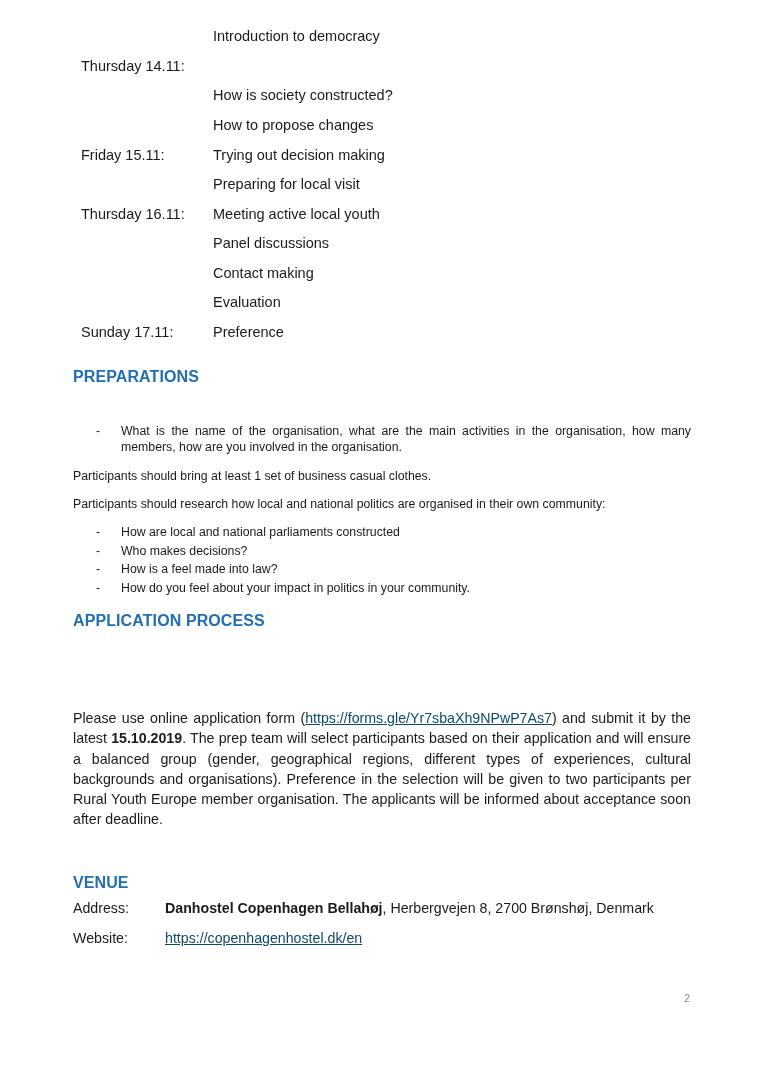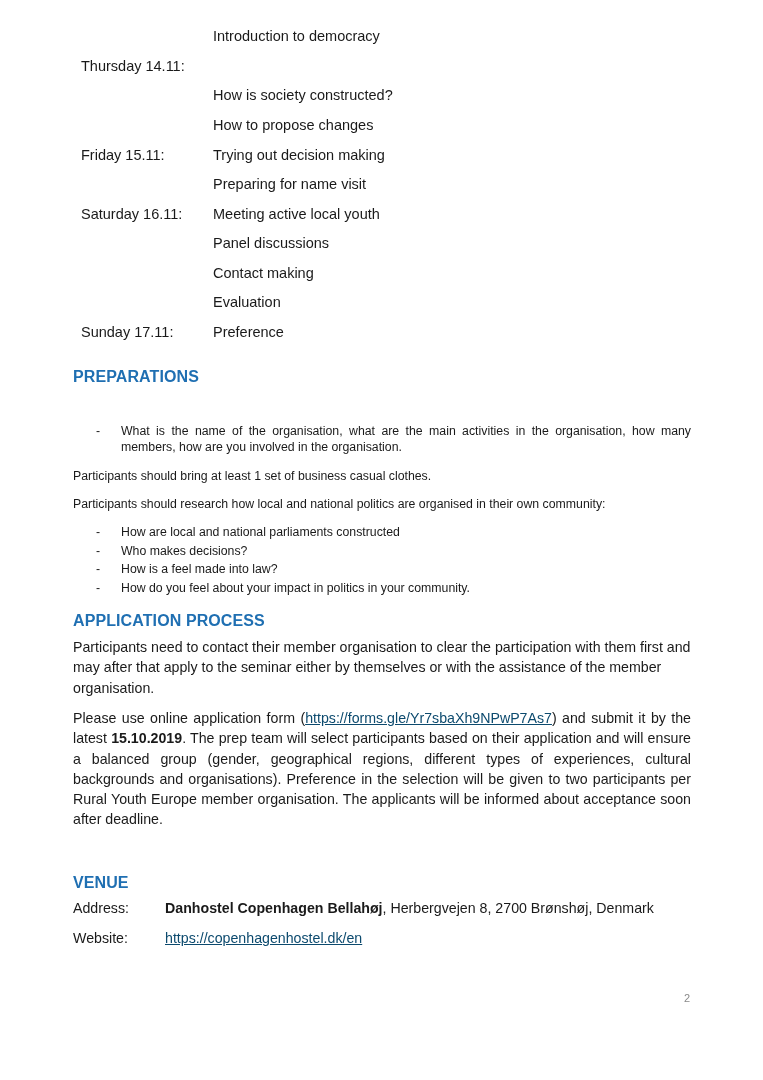--- a/index.html
+++ b/index.html
@@ -40,24 +40,24 @@
     <div class="sched-row" style="top:115px">
       <span class="sched-day"></span>
       <span class="sched-act">How to propose changes</span>
     </div>
     <div class="sched-row" style="top:145px">
       <span class="sched-day">Friday 15.11:</span>
       <span class="sched-act">Trying out decision making</span>
     </div>
     <div class="sched-row" style="top:174px">
       <span class="sched-day"></span>
-      <span class="sched-act">Preparing for name visit</span>
+      <span class="sched-act">Preparing for local visit</span>
     </div>
     <div class="sched-row" style="top:204px">
-      <span class="sched-day">Saturday 16.11:</span>
+      <span class="sched-day">Thursday 16.11:</span>
       <span class="sched-act">Meeting active local youth</span>
     </div>
     <div class="sched-row" style="top:233px">
       <span class="sched-day"></span>
       <span class="sched-act">Panel discussions</span>
     </div>
     <div class="sched-row" style="top:263px">
       <span class="sched-day"></span>
       <span class="sched-act">Contact making</span>
     </div>
@@ -80,21 +80,20 @@
   <span class="bullet" style="top:524px">-</span>
   <span class="bullet-text" style="top:524px">How are local and national parliaments constructed</span>
   <span class="bullet" style="top:543px">-</span>
   <span class="bullet-text" style="top:543px">Who makes decisions?</span>
   <span class="bullet" style="top:561px">-</span>
   <span class="bullet-text" style="top:561px">How is a feel made into law?</span>
   <span class="bullet" style="top:580px">-</span>
   <span class="bullet-text" style="top:580px">How do you feel about your impact in politics in your community.</span>
 
   <h2 style="top:612px">APPLICATION PROCESS</h2>
-  <p class="p2" style="top:637px; text-align:left;">Participants need to contact their member organisation to clear the participation with them first and may after that apply to the seminar either by themselves or with the assistance of the member organisation.</p>
   <p class="p2" style="top:708px"><span>Please use online application form (</span><a class="link">https://forms.gle/Yr7sbaXh9NPwP7As7</a><span>) and submit it by the latest </span><b>15.10.2019</b><span>. The prep team will select participants based on their application and will ensure a balanced group (gender, geographical regions, different types of experiences, cultural backgrounds and organisations). Preference in the selection will be given to two participants per Rural Youth Europe member organisation. The applicants will be informed about acceptance soon after deadline.</span></p>
 
   <h2 style="top:874px">VENUE</h2>
   <span class="venue-label" style="top:900px">Address:</span>
   <span class="venue-value" style="top:900px"><b>Danhostel Copenhagen Bellahøj</b><span>, Herbergvejen 8, 2700 Brønshøj, Denmark</span></span>
   <span class="venue-label" style="top:930px">Website:</span>
   <a class="venue-value link" style="top:930px">https://copenhagenhostel.dk/en</a>
 
   <span class="page-num">2</span>
 </div>

